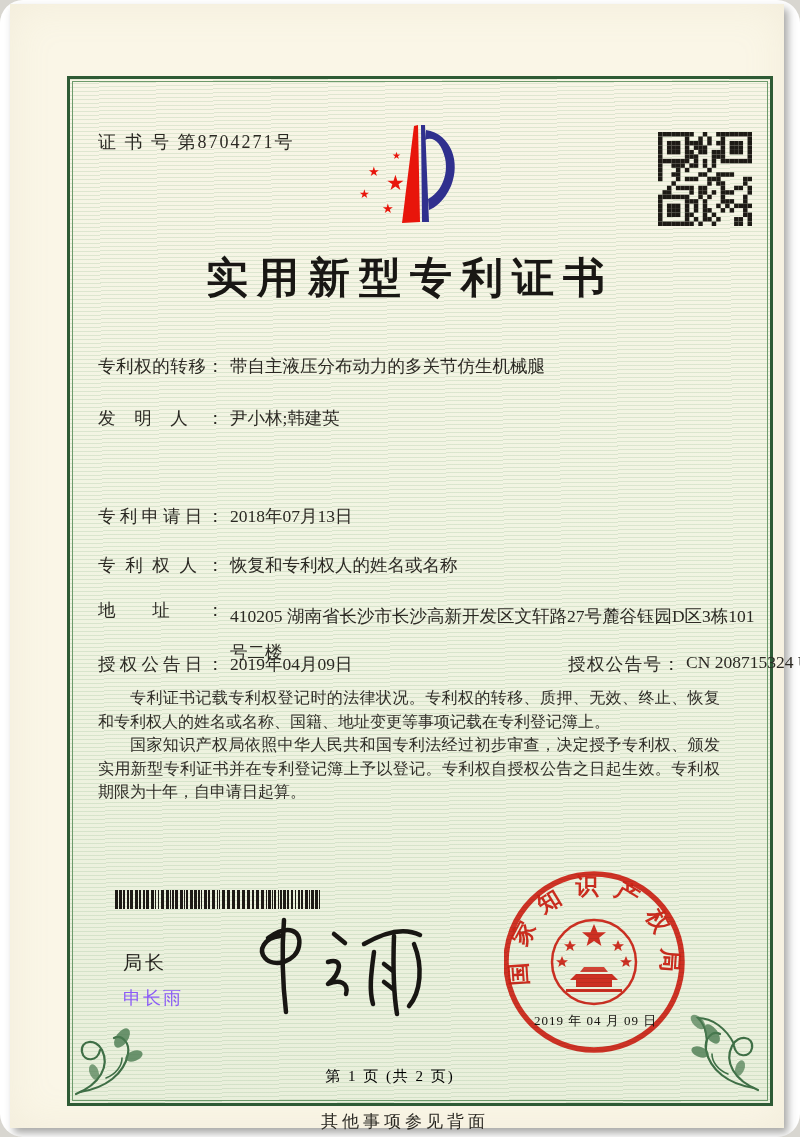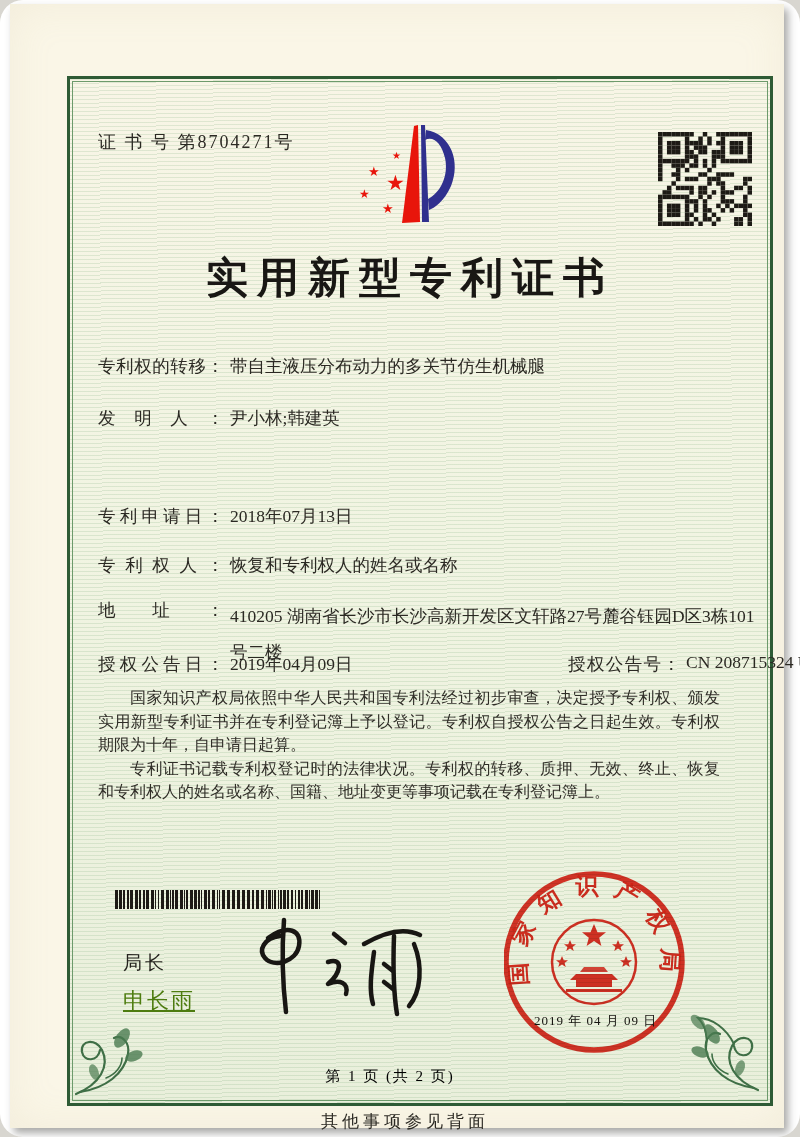--- a/index.html
+++ b/index.html
@@ -22,21 +22,21 @@
   .row .lab{width:126px;flex:none;text-align:justify;text-align-last:justify;}
   .row .val{margin-left:6px;flex:none;}
   .row.wrap{white-space:normal;}
   .row.wrap .val{width:532px;line-height:36px;}
   .pair2{position:absolute;left:470px;top:0;display:flex;white-space:nowrap;}
   .paras{position:absolute;left:88px;top:682px;width:622px;font-size:16px;line-height:23.5px;
          color:#2f2d27;text-align:justify;}
   .paras p{margin:0;text-indent:2em;}
   .barcode{position:absolute;left:105px;top:886px;width:210px;height:19px;}
   .director-title{position:absolute;left:113px;top:946px;font-size:19px;letter-spacing:3px;color:#24221e;}
-  .director-name{position:absolute;left:113px;top:982px;font-size:22px;letter-spacing:2px;color:#4d7c0f;text-decoration:underline;}
+  .director-name{position:absolute;left:113px;top:982px;font-size:18px;letter-spacing:2px;color:#8b5cf6;}
   .signature{position:absolute;left:238px;top:908px;width:180px;height:110px;}
   .seal{position:absolute;left:494px;top:866px;width:190px;height:190px;mix-blend-mode:multiply;}
   .seal-date{position:absolute;left:498px;top:1008px;width:175px;text-align:center;font-size:13px;
              color:#15130f;letter-spacing:1px;z-index:5;}
   .page-info{position:absolute;left:0;top:1063px;width:760px;text-align:center;font-size:15px;
              letter-spacing:2px;color:#000000;}
   .back-note{position:absolute;left:0;top:1106px;width:790px;text-align:center;font-size:17px;
              letter-spacing:4px;color:#2b2923;}
   .ornament{position:absolute;width:86px;height:90px;}
   .orn-left{left:60px;top:1004px;}
@@ -320,22 +320,22 @@
     <div class="row" style="top:648px">
       <span class="lab">授权公告日：</span>
       <span class="val">2019年04月09日</span>
       <span class="pair2">
         <span class="lab" style="width:112px">授权公告号：</span>
         <span class="val">CN 208715324 U</span>
       </span>
     </div>
 
     <div class="paras">
+      <p>专利证书记载专利权登记时的法律状况。专利权的转移、质押、无效、终止、恢复和专利权人的姓名或名称、国籍、地址变更等事项记载在专利登记簿上。</p>
       <p>国家知识产权局依照中华人民共和国专利法经过初步审查，决定授予专利权、颁发实用新型专利证书并在专利登记簿上予以登记。专利权自授权公告之日起生效。专利权期限为十年，自申请日起算。</p>
-      <p>专利证书记载专利权登记时的法律状况。专利权的转移、质押、无效、终止、恢复和专利权人的姓名或名称、国籍、地址变更等事项记载在专利登记簿上。</p>
     </div>
 
     <div class="barcode"><svg width="210" height="19" fill="#1d1a15">
           <rect x="0" y="0" width="3" height="19"></rect>
           <rect x="4" y="0" width="3" height="19"></rect>
           <rect x="8" y="0" width="2" height="19"></rect>
           <rect x="12" y="0" width="2" height="19"></rect>
           <rect x="15" y="0" width="3" height="19"></rect>
           <rect x="20" y="0" width="3" height="19"></rect>
           <rect x="24" y="0" width="2" height="19"></rect>

